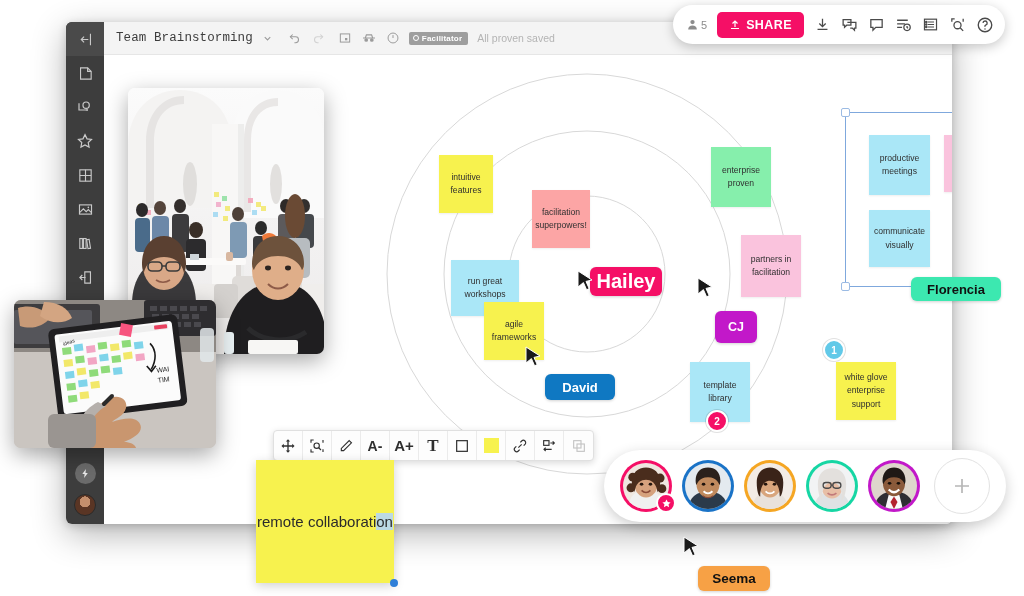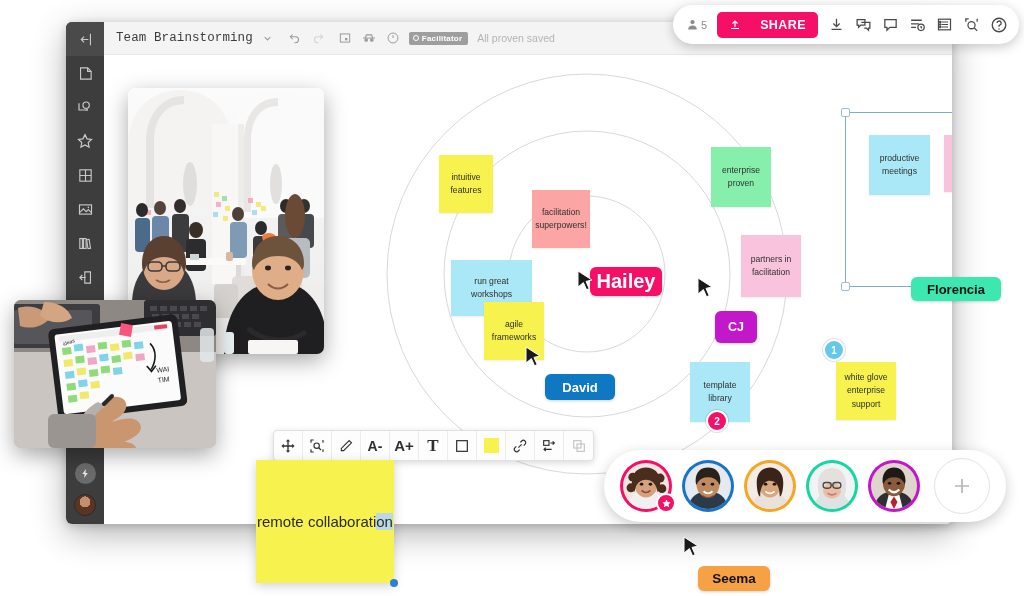--- a/index.html
+++ b/index.html
@@ -163,21 +163,21 @@
     z-index: 60;
   }
   .viewer-count {
     display: flex; align-items: center; gap: 2px;
     color: #8c8c8c; font-size: 11px;
   }
   .share-btn {
     background: #f50f66; color: #fff;
     font-size: 12.5px; font-weight: bold; letter-spacing: .4px;
     height: 26px; border-radius: 5px;
-    display: flex; align-items: center; gap: 19px;
+    display: flex; align-items: center; gap: 5px;
     padding: 0 12px;
   }
   .topbar-ico { color: #4a4a4a; display: flex; align-items: center; }
 
   
   .video-tile {
     position: absolute;
     border-radius: 7px;
     overflow: hidden;
     box-shadow: 0 7px 22px rgba(0,0,0,.34);
@@ -346,21 +346,21 @@
         </g>
       </svg>
 
       <div>
         <div class="note" style="left:335px;top:100px;width:54px;height:58px;background:#f7f24e;">
           <span>intuitive features</span>
         </div>
         <div class="note" style="left:428px;top:135px;width:58px;height:58px;background:#fca5a5;">
           <span>facilitation superpowers!</span>
         </div>
-        <div class="note" style="left:347px;top:205px;width:81px;height:56px;background:#aae7f7;">
+        <div class="note" style="left:347px;top:205px;width:68px;height:56px;background:#aae7f7;">
           <span>run great workshops</span>
         </div>
         <div class="note" style="left:380px;top:247px;width:60px;height:58px;background:#f7f24e;">
           <span>agile frameworks</span>
         </div>
         <div class="note" style="left:607px;top:92px;width:60px;height:60px;background:#86efac;">
           <span>enterprise proven</span>
         </div>
         <div class="note" style="left:637px;top:180px;width:60px;height:62px;background:#fac3dd;">
           <span>partners in facilitation</span>
@@ -386,20 +386,23 @@
         <div class="sel-handle" style="left:-5px;bottom:-5px"></div>
 
       </div>
       <div class="note" style="left:765px;top:80px;width:61px;height:60px;background:#aae7f7;">
         <span>productive meetings</span>
       </div>
       <div class="note mid" style="left:840px;top:80px;width:102px;height:57px;background:#fac3dd;">
         
       </div>
 
+      <div class="note" style="left:765px;top:155px;width:61px;height:57px;background:#aae7f7;">
+        <span>communicate visually</span>
+      </div>
 
       <div class="name-tag" style="left:486px;top:212px;width:72px;height:29px;background:#f50f66;color:#fff;font-size:20px;">
         <span>Hailey</span>
       </div>
       <div class="name-tag" style="left:611px;top:256px;width:42px;height:32px;background:#c218c9;color:#fff;font-size:12.5px;">
         <span>CJ</span>
       </div>
       <div class="name-tag" style="left:441px;top:319px;width:70px;height:26px;background:#0f78c2;color:#fff;font-size:13px;align-items:center;">
         <span>David</span>
       </div>

